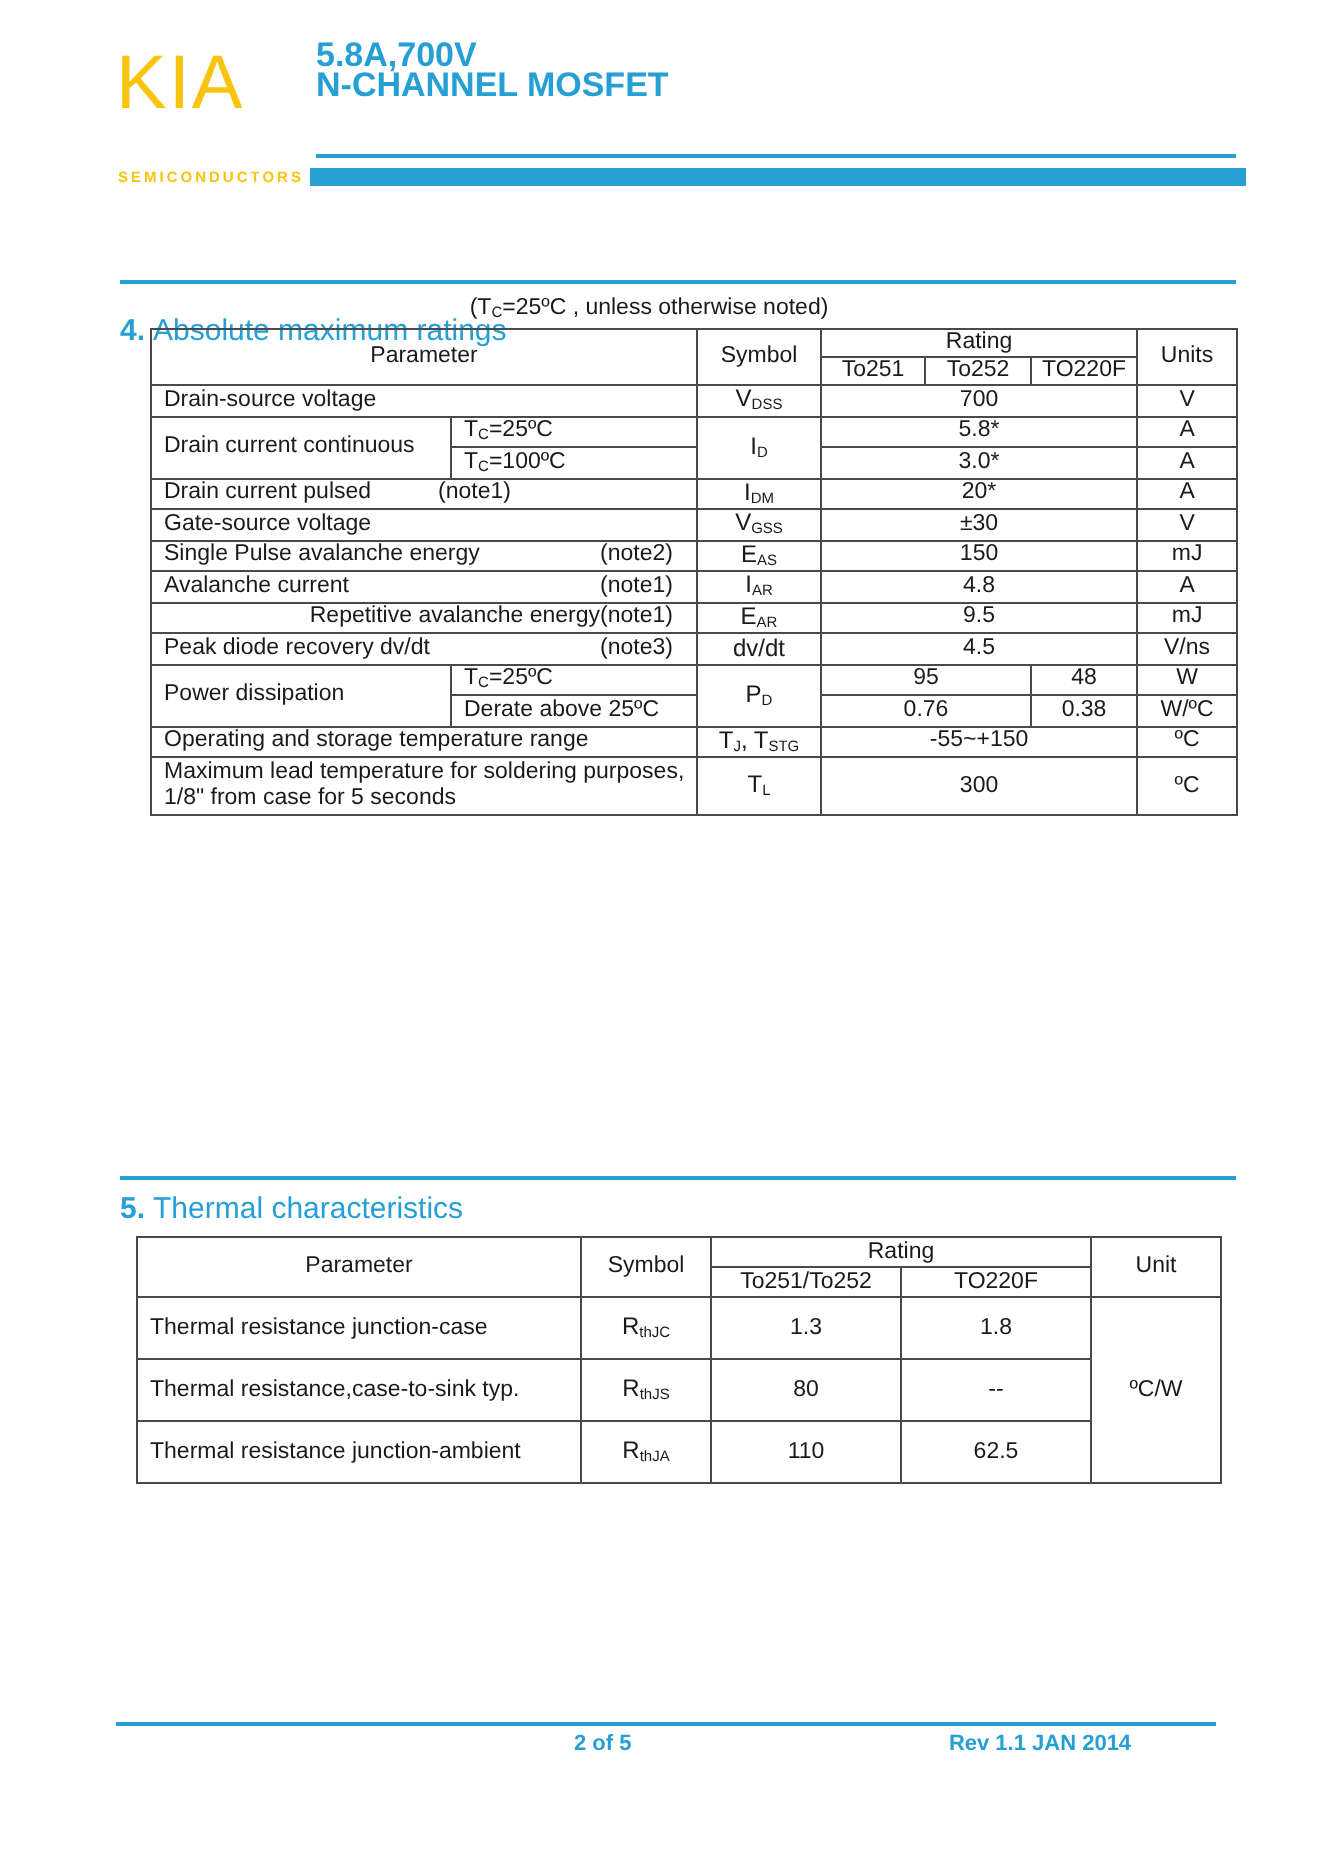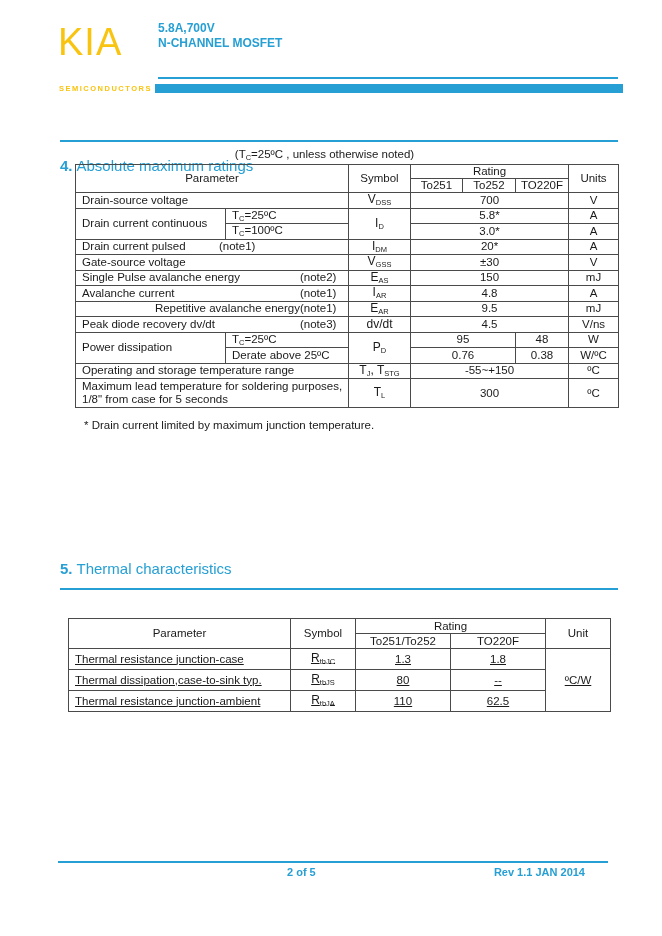--- a/index.html
+++ b/index.html
@@ -11,21 +11,21 @@
   html,body{margin:0;padding:0;background:#ffffff;}
   .page{
     position:relative;width:662px;height:936px;background:#ffffff;
     font-family:"Liberation Sans",sans-serif;color:var(--ink);overflow:hidden;
   }
   .abs{position:absolute;}
 
   
   .logo{left:58px;top:24px;font-size:38px;line-height:36px;font-weight:normal;color:var(--yellow);letter-spacing:1px;}
   .logo-sub{left:59px;top:84px;font-size:7.5px;font-weight:bold;color:var(--yellow);letter-spacing:1.5px;}
-  .spec{left:158px;top:21px;font-size:12px;line-height:14.5px;font-weight:bold;color:var(--accent);}
+  .spec{left:158px;top:21px;font-size:17px;line-height:14.5px;font-weight:bold;color:var(--accent);}
   .part-number{left:524px;top:41px;font-size:29px;color:var(--accent);letter-spacing:1px;}
   .rule{background:var(--accent);}
   .rule-thin{left:158px;top:77px;width:460px;height:2px;}
   .rule-thick{left:155px;top:84px;width:468px;height:9px;}
 
   
   .sec-title{font-size:15px;color:var(--accent);}
   .sec-title b{margin-right:4px;}
   .sec-underline{height:2px;background:var(--accent);}
 
@@ -42,28 +42,28 @@
   .pn{display:inline-block;}
   .pnote{display:inline-block;}
 
   #t1-wrap{left:75px;top:164px;width:543px;}
   #t1 thead tr{height:14px;}
   #t1 tbody tr{height:15.5px;}
   #t1 tbody tr.tall{height:29px;}
 
   #t2-wrap{left:68px;top:618px;width:542px;}
   #t2 thead tr{height:15px;}
-  #t2 tbody tr{height:21px;text-decoration:underline;}
+  #t2 tbody tr{height:31px;}
 
   .footnote{left:84px;top:419px;font-size:11.5px;}
 
   
   .footer-rule{left:58px;top:861px;width:550px;height:2px;background:var(--accent);}
   .footer-page{left:287px;top:866px;width:62px;text-align:left;font-size:11px;font-weight:bold;color:var(--accent);}
-  .footer-rev{left:455px;top:866px;width:130px;text-align:right;font-size:11px;font-weight:bold;color:var(--accent);}
+  .footer-rev{left:455px;top:866px;width:130px;text-align:center;font-size:11px;font-weight:bold;color:var(--accent);}
 </style>
 </head>
 <body>
 
 <div class="page">
 
   <div class="abs logo">KIA</div>
   <div class="abs logo-sub">SEMICONDUCTORS</div>
   <div class="abs spec">
     <div>5.8A,700V</div>
@@ -178,23 +178,22 @@
           <tr class="tall">
             <td colspan="2" class="param tall">Maximum lead temperature for soldering purposes, 1/8" from case for 5 seconds</td>
             <td class="sym">T<sub>L</sub></td>
             <td colspan="3" class="val">300</td>
             <td class="unit">ºC</td>
           </tr>
         </tbody>
       </table>
   </div>
 
-  <div class="abs footnote">* Drain current limited by maximum junction temperature.</div>
-
-  <div class="abs sec-title" style="left:60px;top:560px;"><b>5.</b><span>Thermal characteristics</span></div>
+
+  <div class="abs sec-title" style="left:60px;top:596px;"><b>5.</b><span>Thermal characteristics</span></div>
   <div class="abs sec-underline" style="left:60px;top:588px;width:558px;"></div>
 
   <div class="abs" id="t2-wrap">
     <table id="t2">
       <colgroup>
         <col style="width:222px">
           <col style="width:65px">
           <col style="width:95px">
         <col style="width:95px">
           <col style="width:65px">
@@ -213,21 +212,21 @@
         </thead>
         <tbody>
           <tr>
             <td class="param">Thermal resistance junction-case</td>
             <td class="sym">R<sub>thJC</sub></td>
             <td class="val">1.3</td>
             <td class="val">1.8</td>
             <td rowspan="3" class="unit">ºC/W</td>
           </tr>
           <tr>
-            <td class="param">Thermal dissipation,case-to-sink typ.</td>
+            <td class="param">Thermal resistance,case-to-sink typ.</td>
             <td class="sym">R<sub>thJS</sub></td>
             <td class="val">80</td>
             <td class="val">--</td>
           </tr>
           <tr>
             <td class="param">Thermal resistance junction-ambient</td>
             <td class="sym">R<sub>thJA</sub></td>
             <td class="val">110</td>
             <td class="val">62.5</td>
           </tr>

